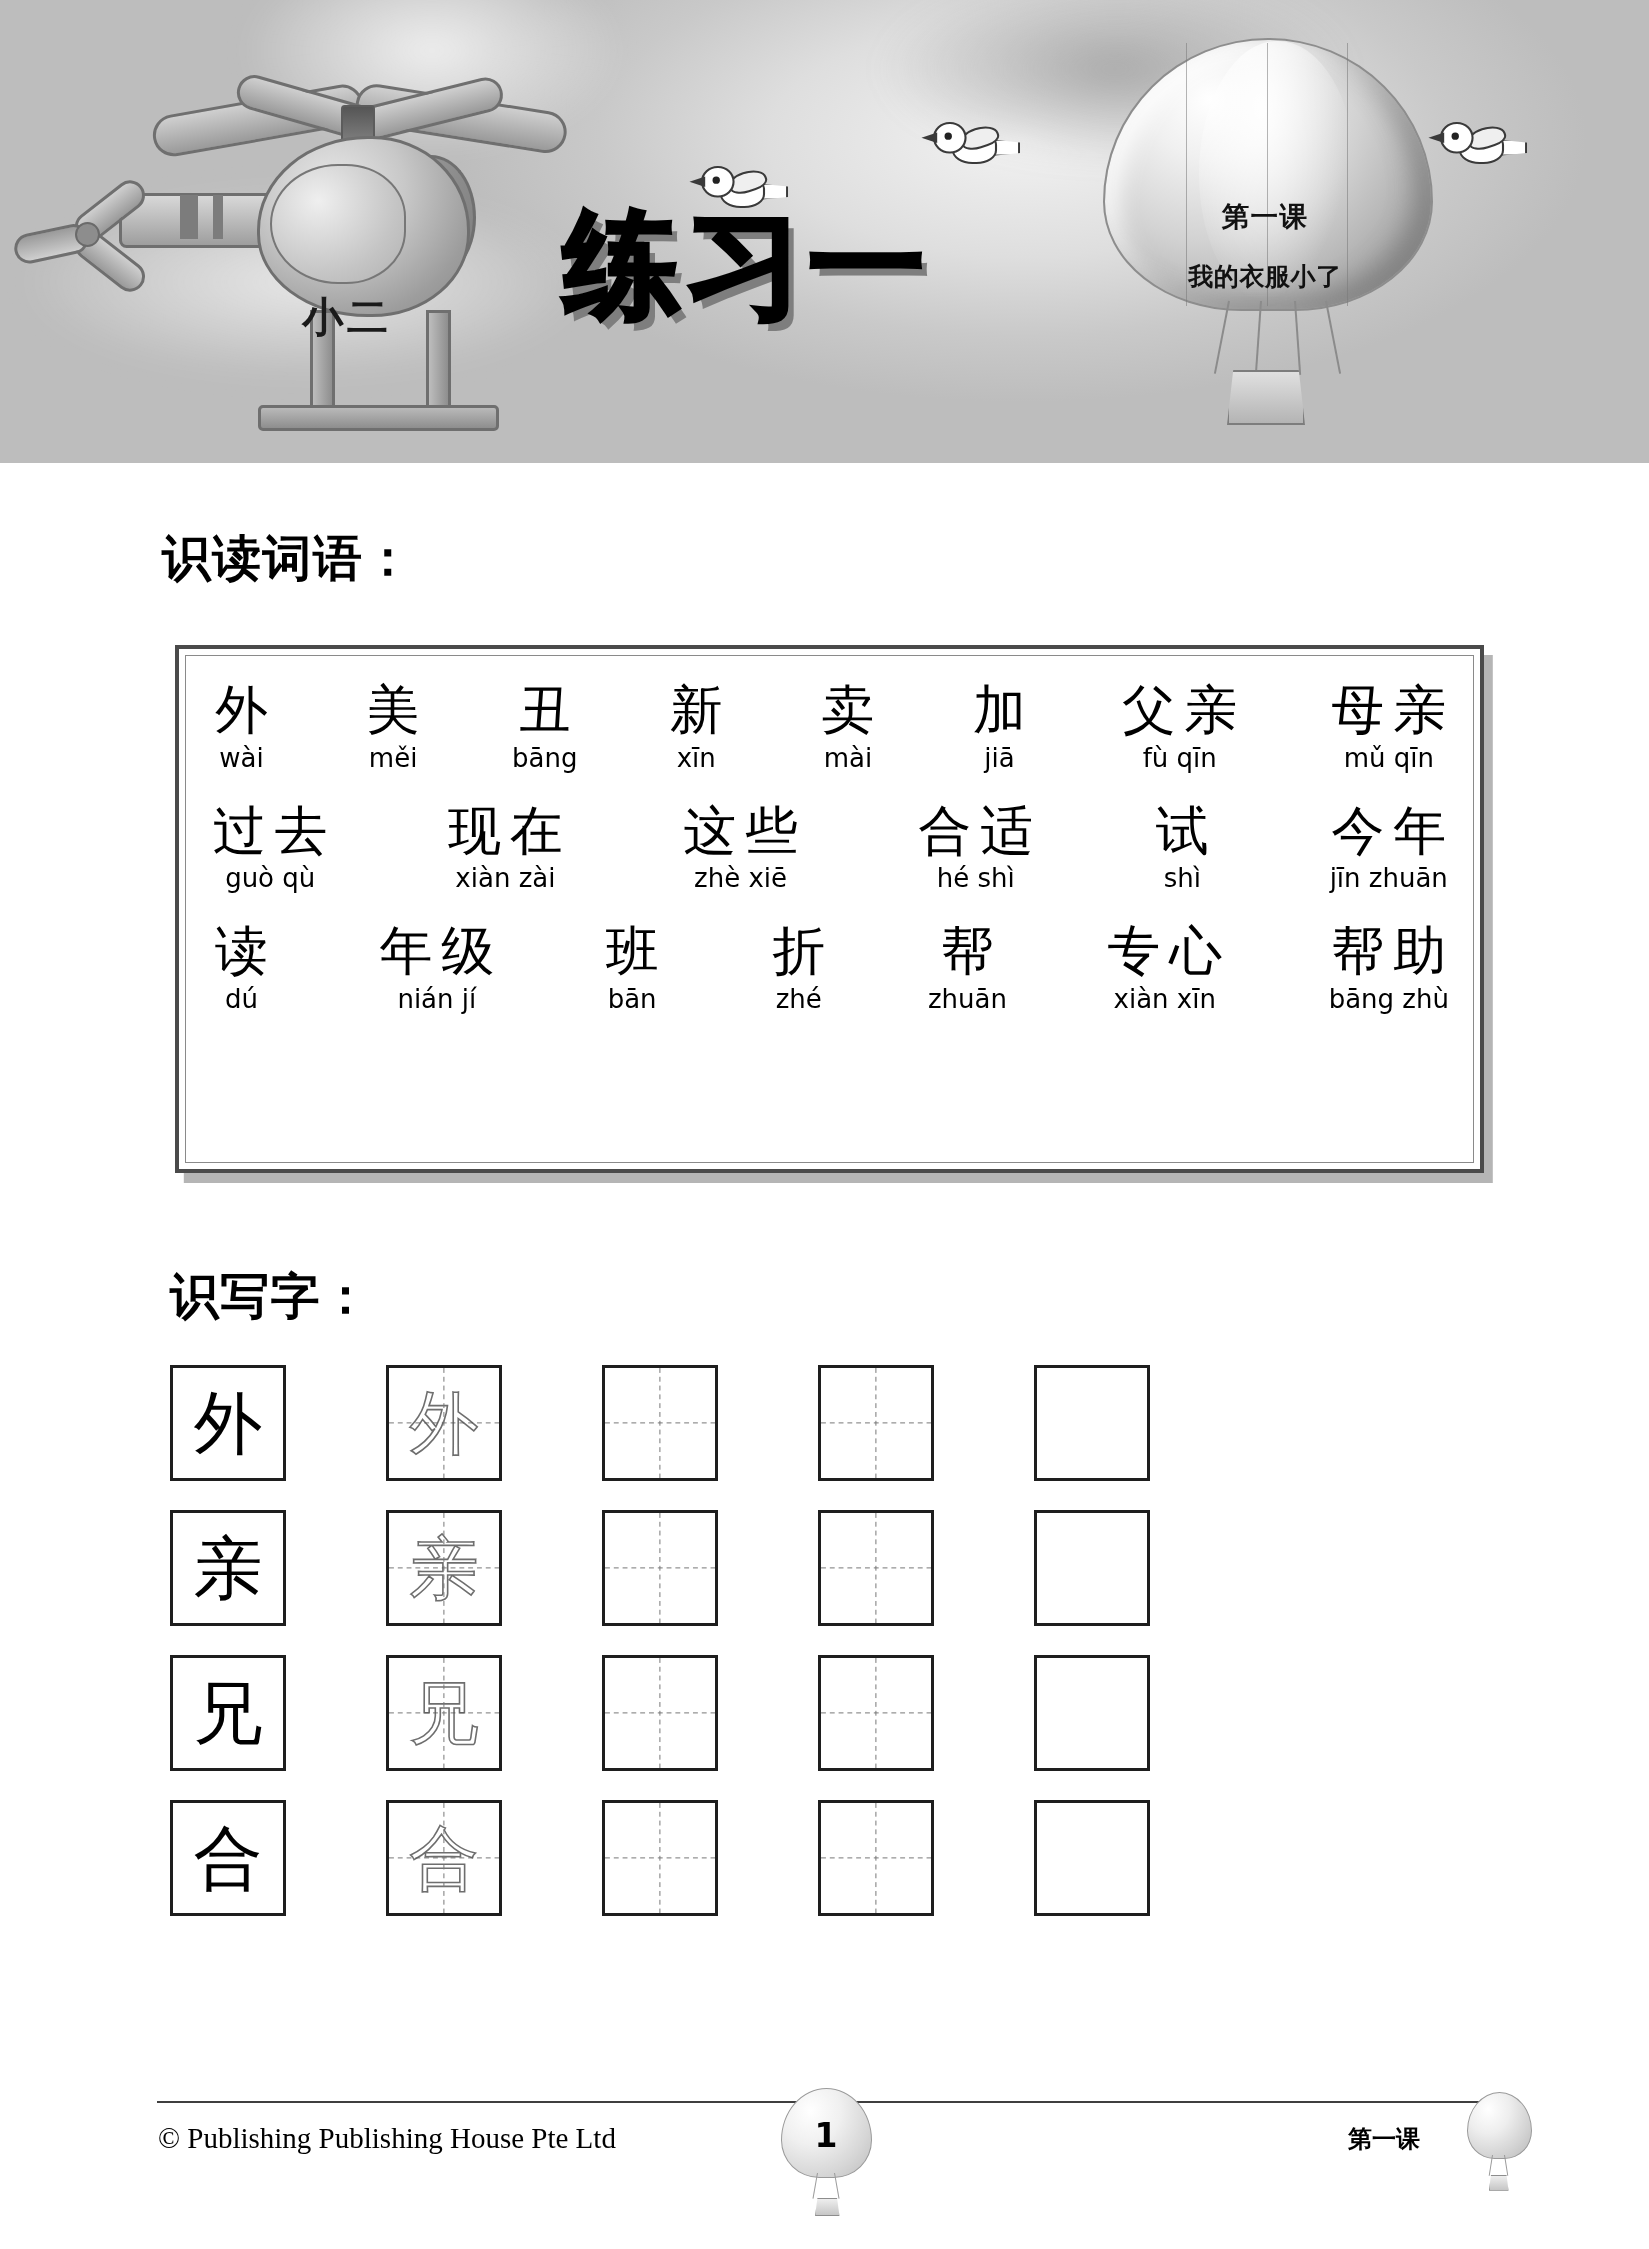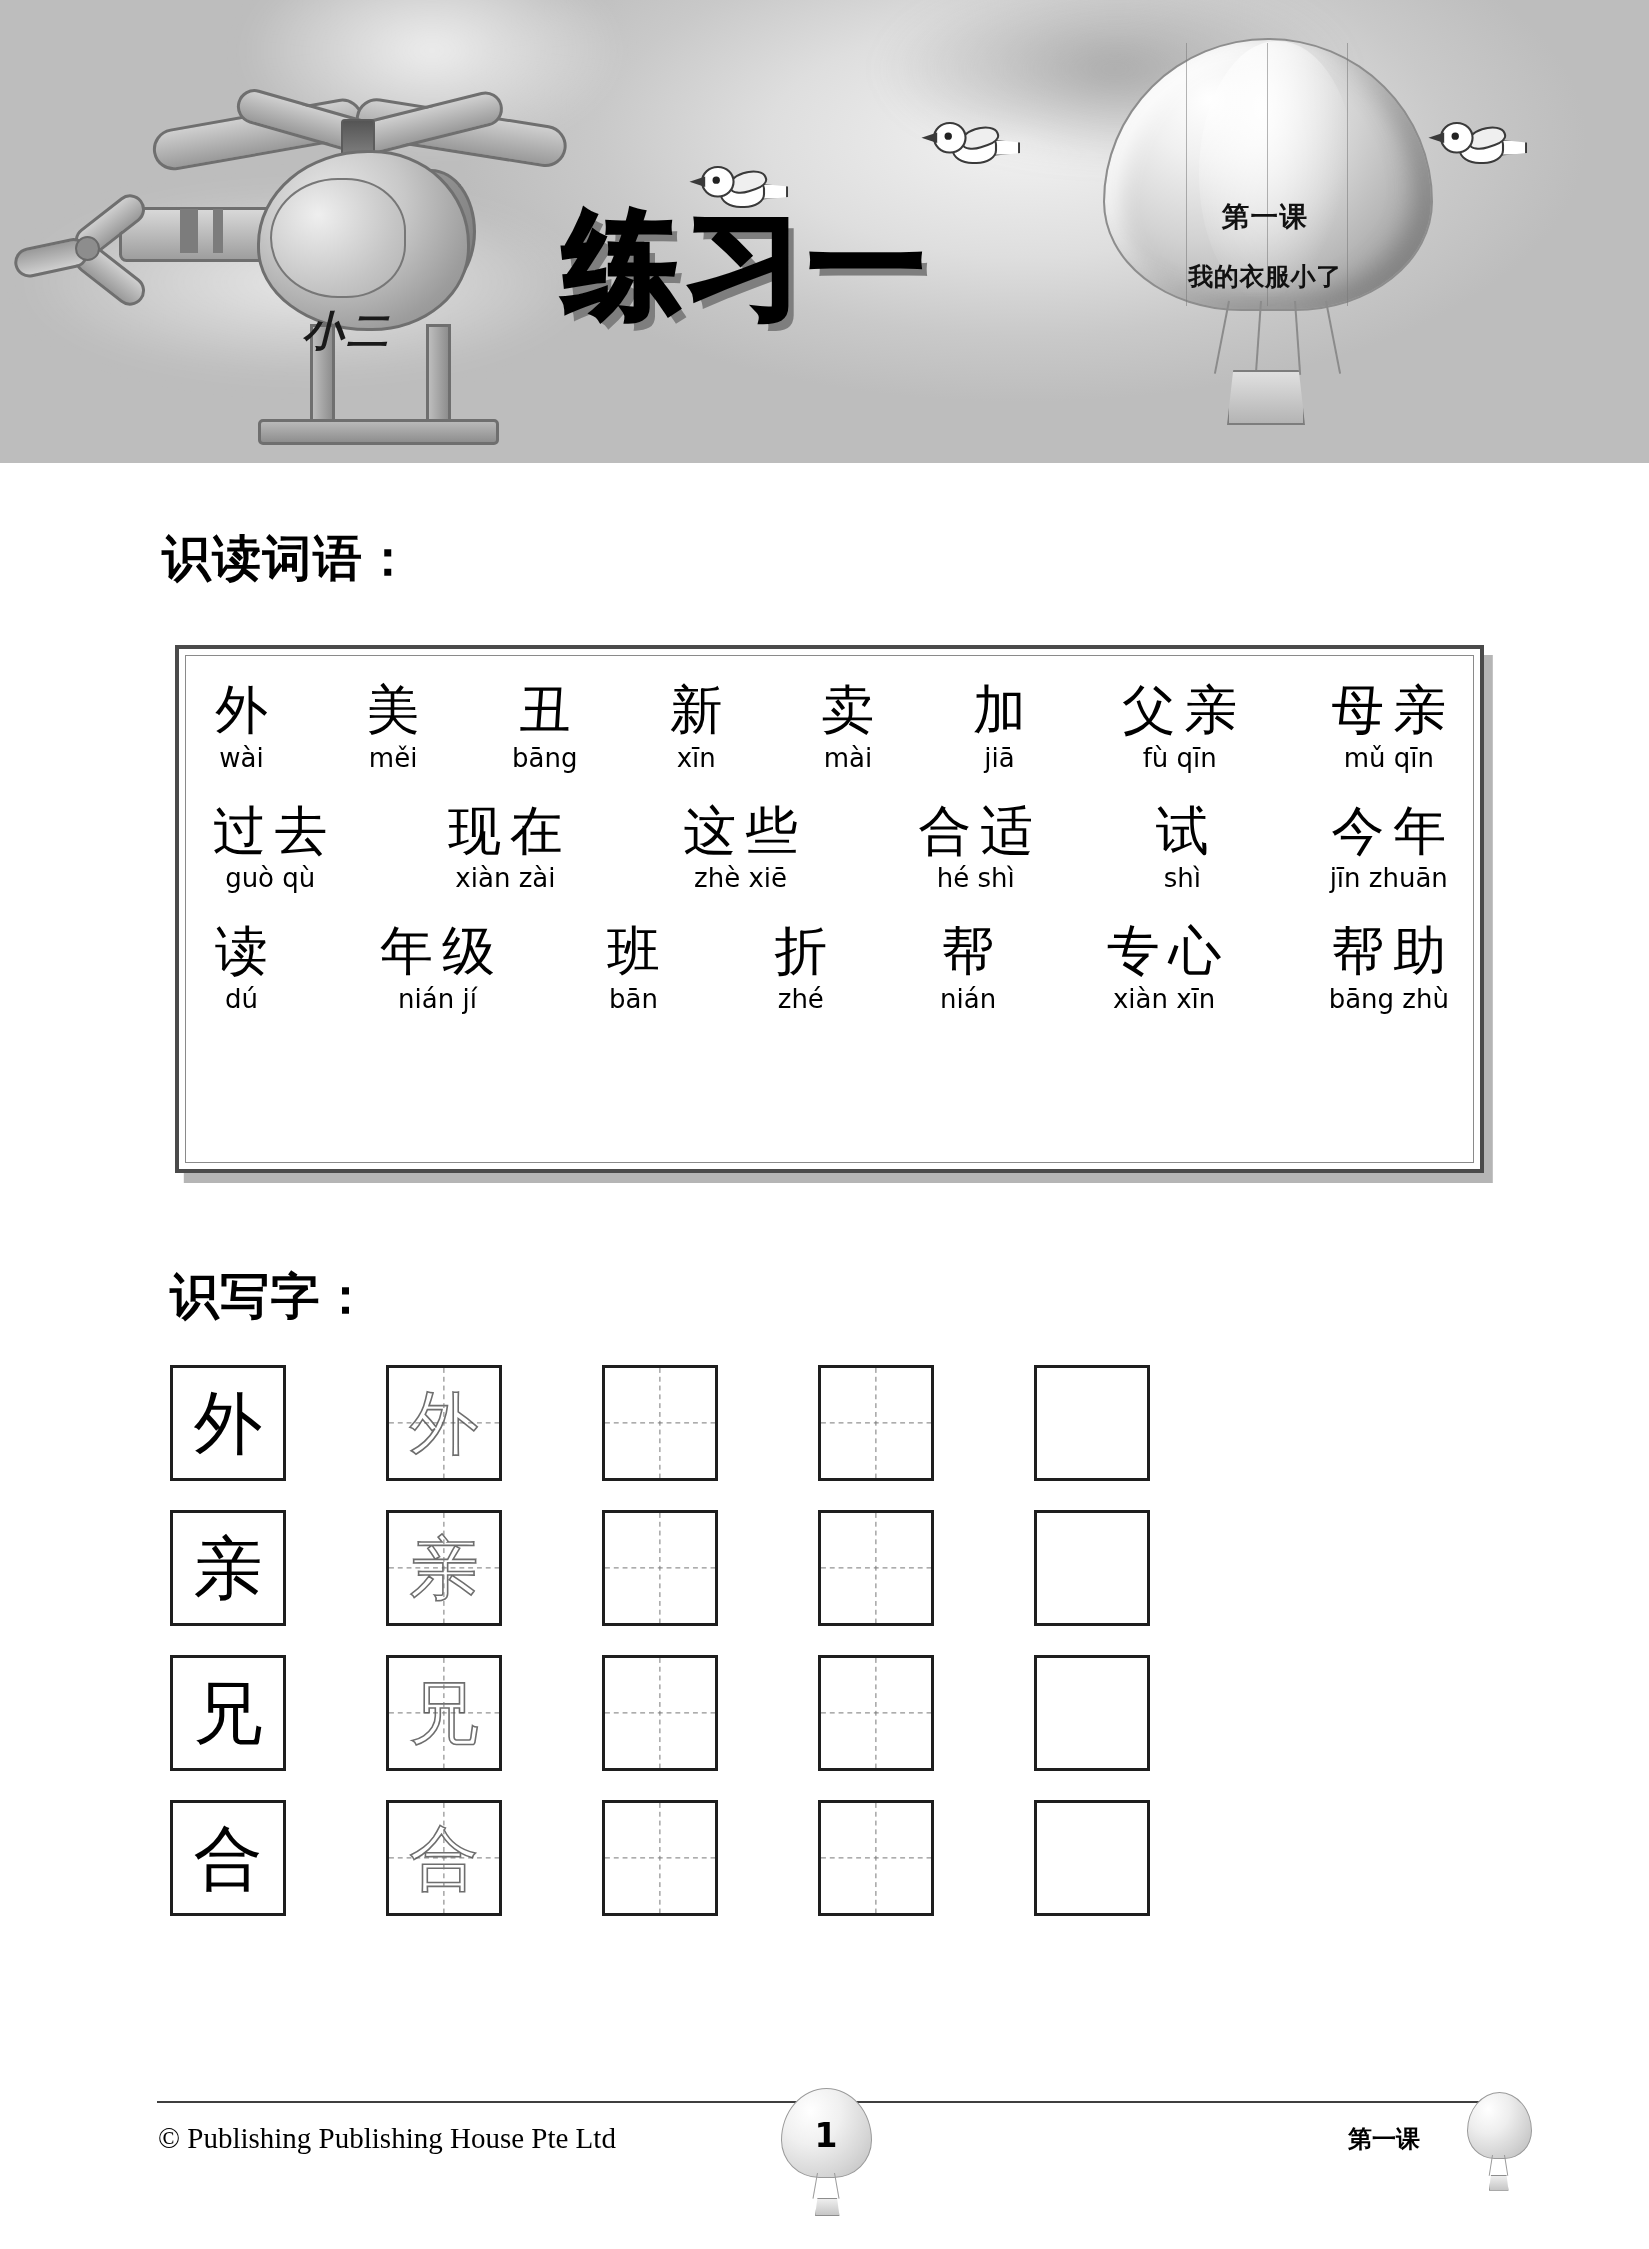--- a/index.html
+++ b/index.html
@@ -47,22 +47,22 @@
     left: 25px; top: 188px;
     width: 564px; height: 188px;
     border-radius: 50%;
     background: radial-gradient(ellipse at center, rgba(255,255,255,.65), rgba(255,255,255,0) 72%);
     filter: blur(15px);
   }
 
   
   .heli {
     position: absolute;
-    left: 25px; top: 50px;
-    width: 513px; height: 376px; font-style: italic;
+    left: 25px; top: 36px;
+    width: 513px; height: 376px;
   }
   .heli-body {
     position: absolute;
     left: 232px; top: 100px;
     width: 207px; height: 175px;
     border-radius: 52% 46% 46% 52% / 52% 52% 46% 46%;
     background: radial-gradient(ellipse at 35% 28%, #e8e8e8 0%, #c8c8c8 38%, #9d9d9d 75%, #8a8a8a 100%);
     border: 3.1px solid #6f6f6f;
   }
   .heli-nose {
@@ -705,21 +705,21 @@
       <div class="word-item">
         <div class="word-han">班</div>
         <div class="word-pin">bān</div>
       </div>
       <div class="word-item">
         <div class="word-han">折</div>
         <div class="word-pin">zhé</div>
       </div>
       <div class="word-item">
         <div class="word-han">帮</div>
-        <div class="word-pin">nián</div>
+        <div class="word-pin">zhuān</div>
       </div>
       <div class="word-item">
         <div class="word-han">专心</div>
         <div class="word-pin">xiàn xīn</div>
       </div>
       <div class="word-item">
         <div class="word-han">帮助</div>
         <div class="word-pin">bāng zhù</div>
       </div>
     </div>

